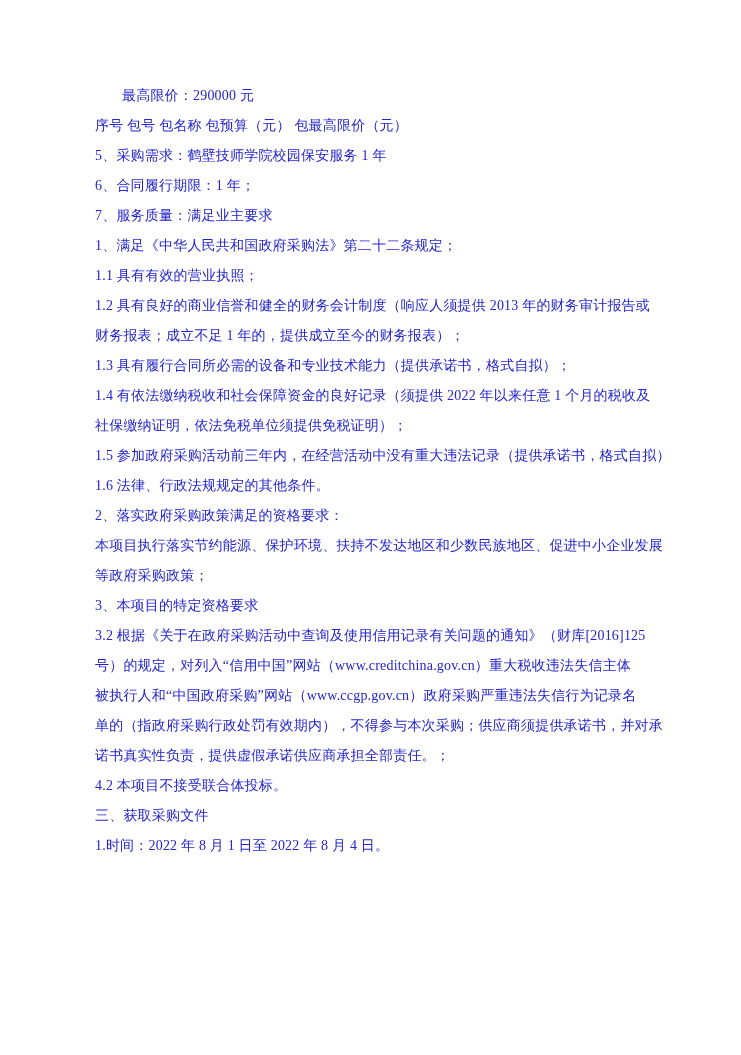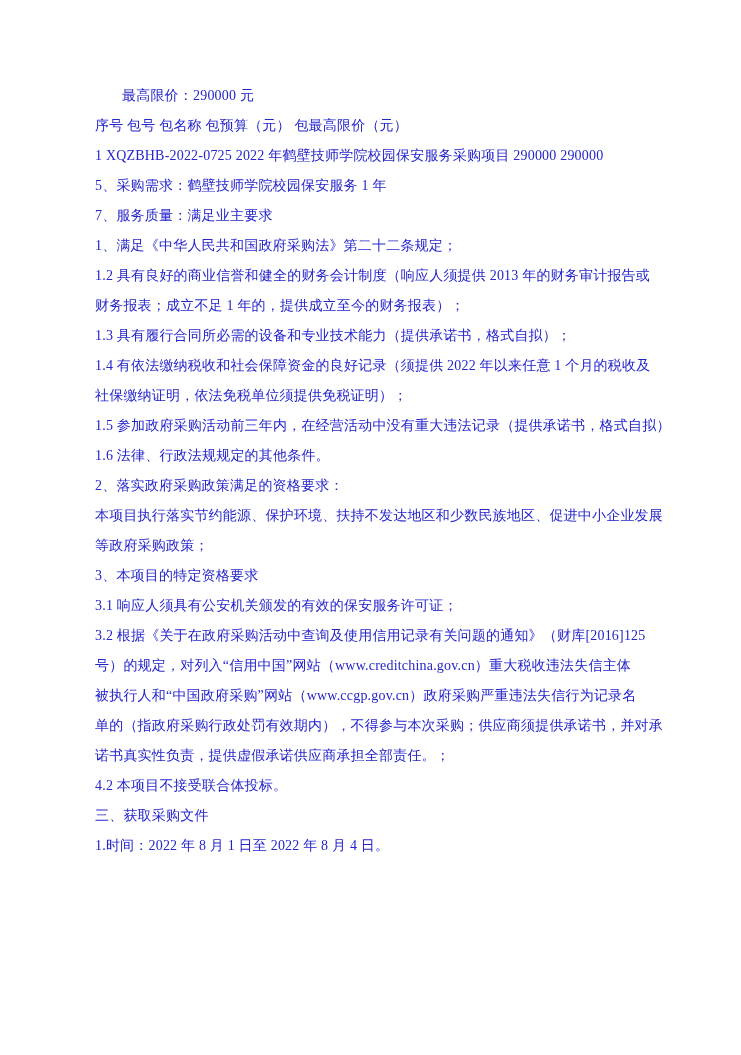--- a/index.html
+++ b/index.html
@@ -32,36 +32,36 @@
   }
   .doc-line.indent { text-indent: 27px; }
 </style>
 </head>
 <body>
 
 <div class="page">
   <div class="doc-body">
     <div class="doc-line indent">最高限价：290000 元</div>
     <div class="doc-line">序号 包号 包名称 包预算（元） 包最高限价（元）</div>
-    <div class="doc-line">1 XQZBHB-2022-0725 2022 年鹤壁技师学院校园保安服务采购项目 290000 290000</div>
     <div class="doc-line">5、采购需求：鹤壁技师学院校园保安服务 1 年</div>
+    <div class="doc-line">6、合同履行期限：1 年；</div>
     <div class="doc-line">7、服务质量：满足业主要求</div>
     <div class="doc-line">1、满足《中华人民共和国政府采购法》第二十二条规定；</div>
+    <div class="doc-line">1.1 具有有效的营业执照；</div>
     <div class="doc-line">1.2 具有良好的商业信誉和健全的财务会计制度（响应人须提供 2013 年的财务审计报告或</div>
     <div class="doc-line">财务报表；成立不足 1 年的，提供成立至今的财务报表）；</div>
     <div class="doc-line">1.3 具有履行合同所必需的设备和专业技术能力（提供承诺书，格式自拟）；</div>
     <div class="doc-line">1.4 有依法缴纳税收和社会保障资金的良好记录（须提供 2022 年以来任意 1 个月的税收及</div>
     <div class="doc-line">社保缴纳证明，依法免税单位须提供免税证明）；</div>
     <div class="doc-line">1.5 参加政府采购活动前三年内，在经营活动中没有重大违法记录（提供承诺书，格式自拟）</div>
     <div class="doc-line">1.6 法律、行政法规规定的其他条件。</div>
     <div class="doc-line">2、落实政府采购政策满足的资格要求：</div>
     <div class="doc-line">本项目执行落实节约能源、保护环境、扶持不发达地区和少数民族地区、促进中小企业发展</div>
     <div class="doc-line">等政府采购政策；</div>
     <div class="doc-line">3、本项目的特定资格要求</div>
-    <div class="doc-line">3.1 响应人须具有公安机关颁发的有效的保安服务许可证；</div>
     <div class="doc-line">3.2 根据《关于在政府采购活动中查询及使用信用记录有关问题的通知》（财库[2016]125</div>
     <div class="doc-line">号）的规定，对列入“信用中国”网站（www.creditchina.gov.cn）重大税收违法失信主体</div>
     <div class="doc-line">被执行人和“中国政府采购”网站（www.ccgp.gov.cn）政府采购严重违法失信行为记录名</div>
     <div class="doc-line">单的（指政府采购行政处罚有效期内），不得参与本次采购；供应商须提供承诺书，并对承</div>
     <div class="doc-line">诺书真实性负责，提供虚假承诺供应商承担全部责任。；</div>
     <div class="doc-line">4.2 本项目不接受联合体投标。</div>
     <div class="doc-line">三、获取采购文件</div>
     <div class="doc-line">1.时间：2022 年 8 月 1 日至 2022 年 8 月 4 日。</div>
   </div>
 </div>

